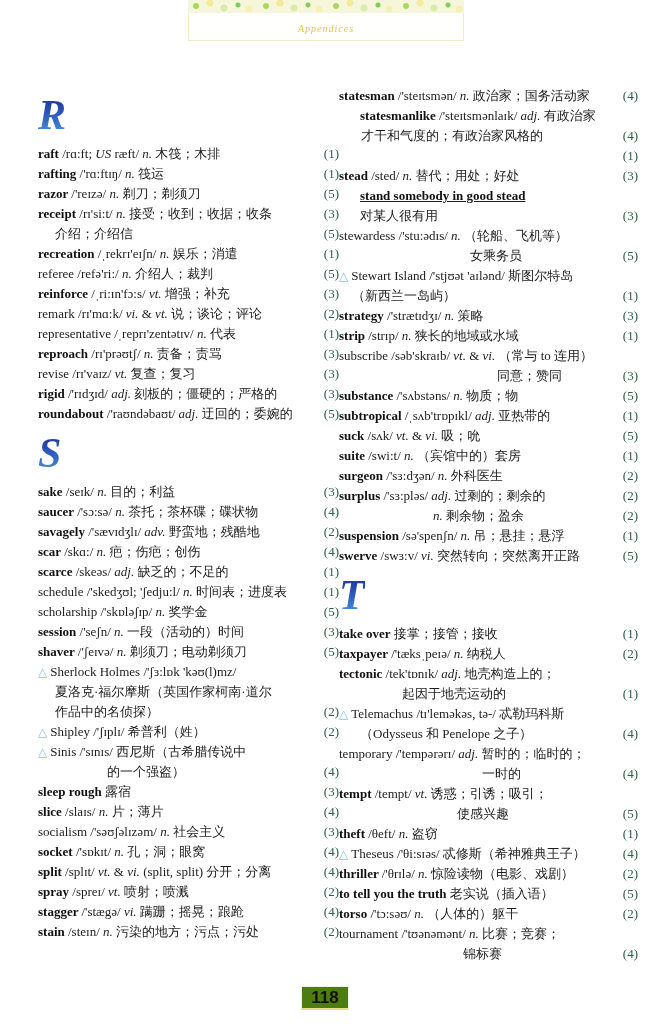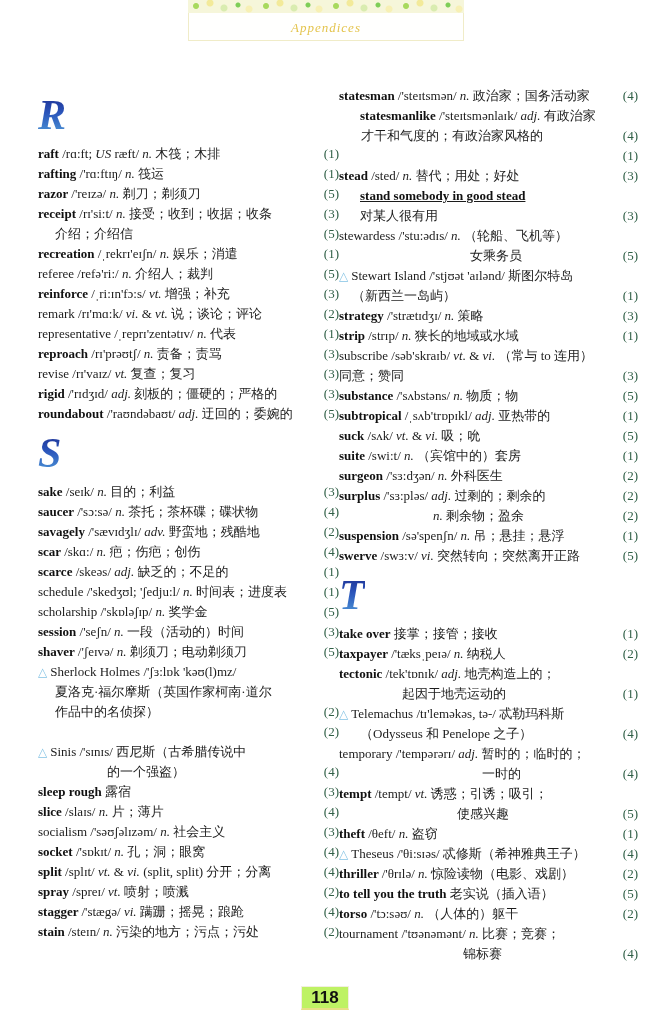--- a/index.html
+++ b/index.html
@@ -20,21 +20,21 @@
       radial-gradient(circle at 36px 8px, #d9ecb0 0 3px,   transparent 4px),
       radial-gradient(circle at 50px 5px, #7ece57 0 2px,   transparent 3px),
       radial-gradient(circle at 61px 9px, #f7f0b5 0 3px,   transparent 4px);
     background-size:70px 13px;
   }
   .header-box{
     border:1px solid #f0ecc8;border-top:none;
     height:27px;line-height:27px;text-align:center;background:#fffffe;
   }
   .header-title{
-    font-style:italic;font-size:13px;letter-spacing:1px;
+    font-style:italic;font-size:10px;letter-spacing:1px;
     color:var(--header-title-color,#e4c44d);
     font-family:"Liberation Serif",serif;
   }
   
   .col{position:absolute;top:86px;}
   .col-left{left:38px;width:301px;}
   .col-right{left:339px;width:299px;}
   .ln{
     display:flex;align-items:baseline;
     font-size:13px;line-height:20px;height:20px;
@@ -56,21 +56,21 @@
     background:linear-gradient(180deg,var(--section-letter-top,#1c2d8f) 0%,#2b55bb 45%,var(--section-letter-bottom,#4f9ad8) 100%);
     -webkit-background-clip:text;background-clip:text;color:transparent;
   }
   
   .footer{position:absolute;top:986px;left:0;width:650px;text-align:center;}
   .pagenum{
     display:inline-block;font-family:"Liberation Sans","DejaVu Sans",sans-serif;
     font-weight:bold;font-size:17px;color:#111;
     padding:1px 9px 0 9px;
     border:1px solid #f2efdf;border-bottom:2px solid #e8df86;
-    background:#bef264;
+    background:#4d7c0f;
   }
 </style>
 </head>
 <body>
 
 <div class="header">
   <div class="confetti"></div>
   <div class="header-box">
     <span class="header-title">Appendices</span>
   </div>
@@ -181,20 +181,21 @@
   </div>
     <div class="ln">
     <span class="content" style="padding-left: 17px;"><span class="p-r">夏洛克·福尔摩斯（英国作家柯南·道尔</span></span>
 
   </div>
     <div class="ln">
     <span class="content" style="padding-left: 17px;"><span class="p-r">作品中的名侦探）</span></span>
     <span class="num">(2)</span>
   </div>
     <div class="ln">
+    <span class="content"><span class="tri">△ </span><span class="p-r">Shipley /'ʃɪplɪ/ 希普利（姓）</span></span>
     <span class="num">(2)</span>
   </div>
     <div class="ln">
     <span class="content"><span class="tri">△ </span><span class="p-r">Sinis /'sɪnɪs/ 西尼斯（古希腊传说中</span></span>
 
   </div>
     <div class="ln">
     <span class="content" style="padding-left: 69px;"><span class="p-r">的一个强盗）</span></span>
     <span class="num">(4)</span>
   </div>
@@ -281,21 +282,21 @@
   </div>
     <div class="ln">
     <span class="content"><span class="p-b">strip </span><span class="p-r">/strɪp/ </span><span class="p-i">n.</span><span class="p-r"> 狭长的地域或水域</span></span>
     <span class="num">(1)</span>
   </div>
     <div class="ln">
     <span class="content"><span class="p-r">subscribe /səb'skraɪb/ </span><span class="p-i">vt.</span><span class="p-r"> &amp; </span><span class="p-i">vi.</span><span class="p-r"> （常与 to 连用）</span></span>
 
   </div>
     <div class="ln">
-    <span class="content" style=""><span class="p-r">同意；赞同</span></span>
+    <span class="content" style="padding-left: 158px;"><span class="p-r">同意；赞同</span></span>
     <span class="num">(3)</span>
   </div>
     <div class="ln">
     <span class="content"><span class="p-b">substance </span><span class="p-r">/'sʌbstəns/ </span><span class="p-i">n.</span><span class="p-r"> 物质；物</span></span>
     <span class="num">(5)</span>
   </div>
     <div class="ln">
     <span class="content"><span class="p-b">subtropical </span><span class="p-r">/ˌsʌb'trɒpɪkl/ </span><span class="p-i">adj.</span><span class="p-r"> 亚热带的</span></span>
     <span class="num">(1)</span>
   </div>

